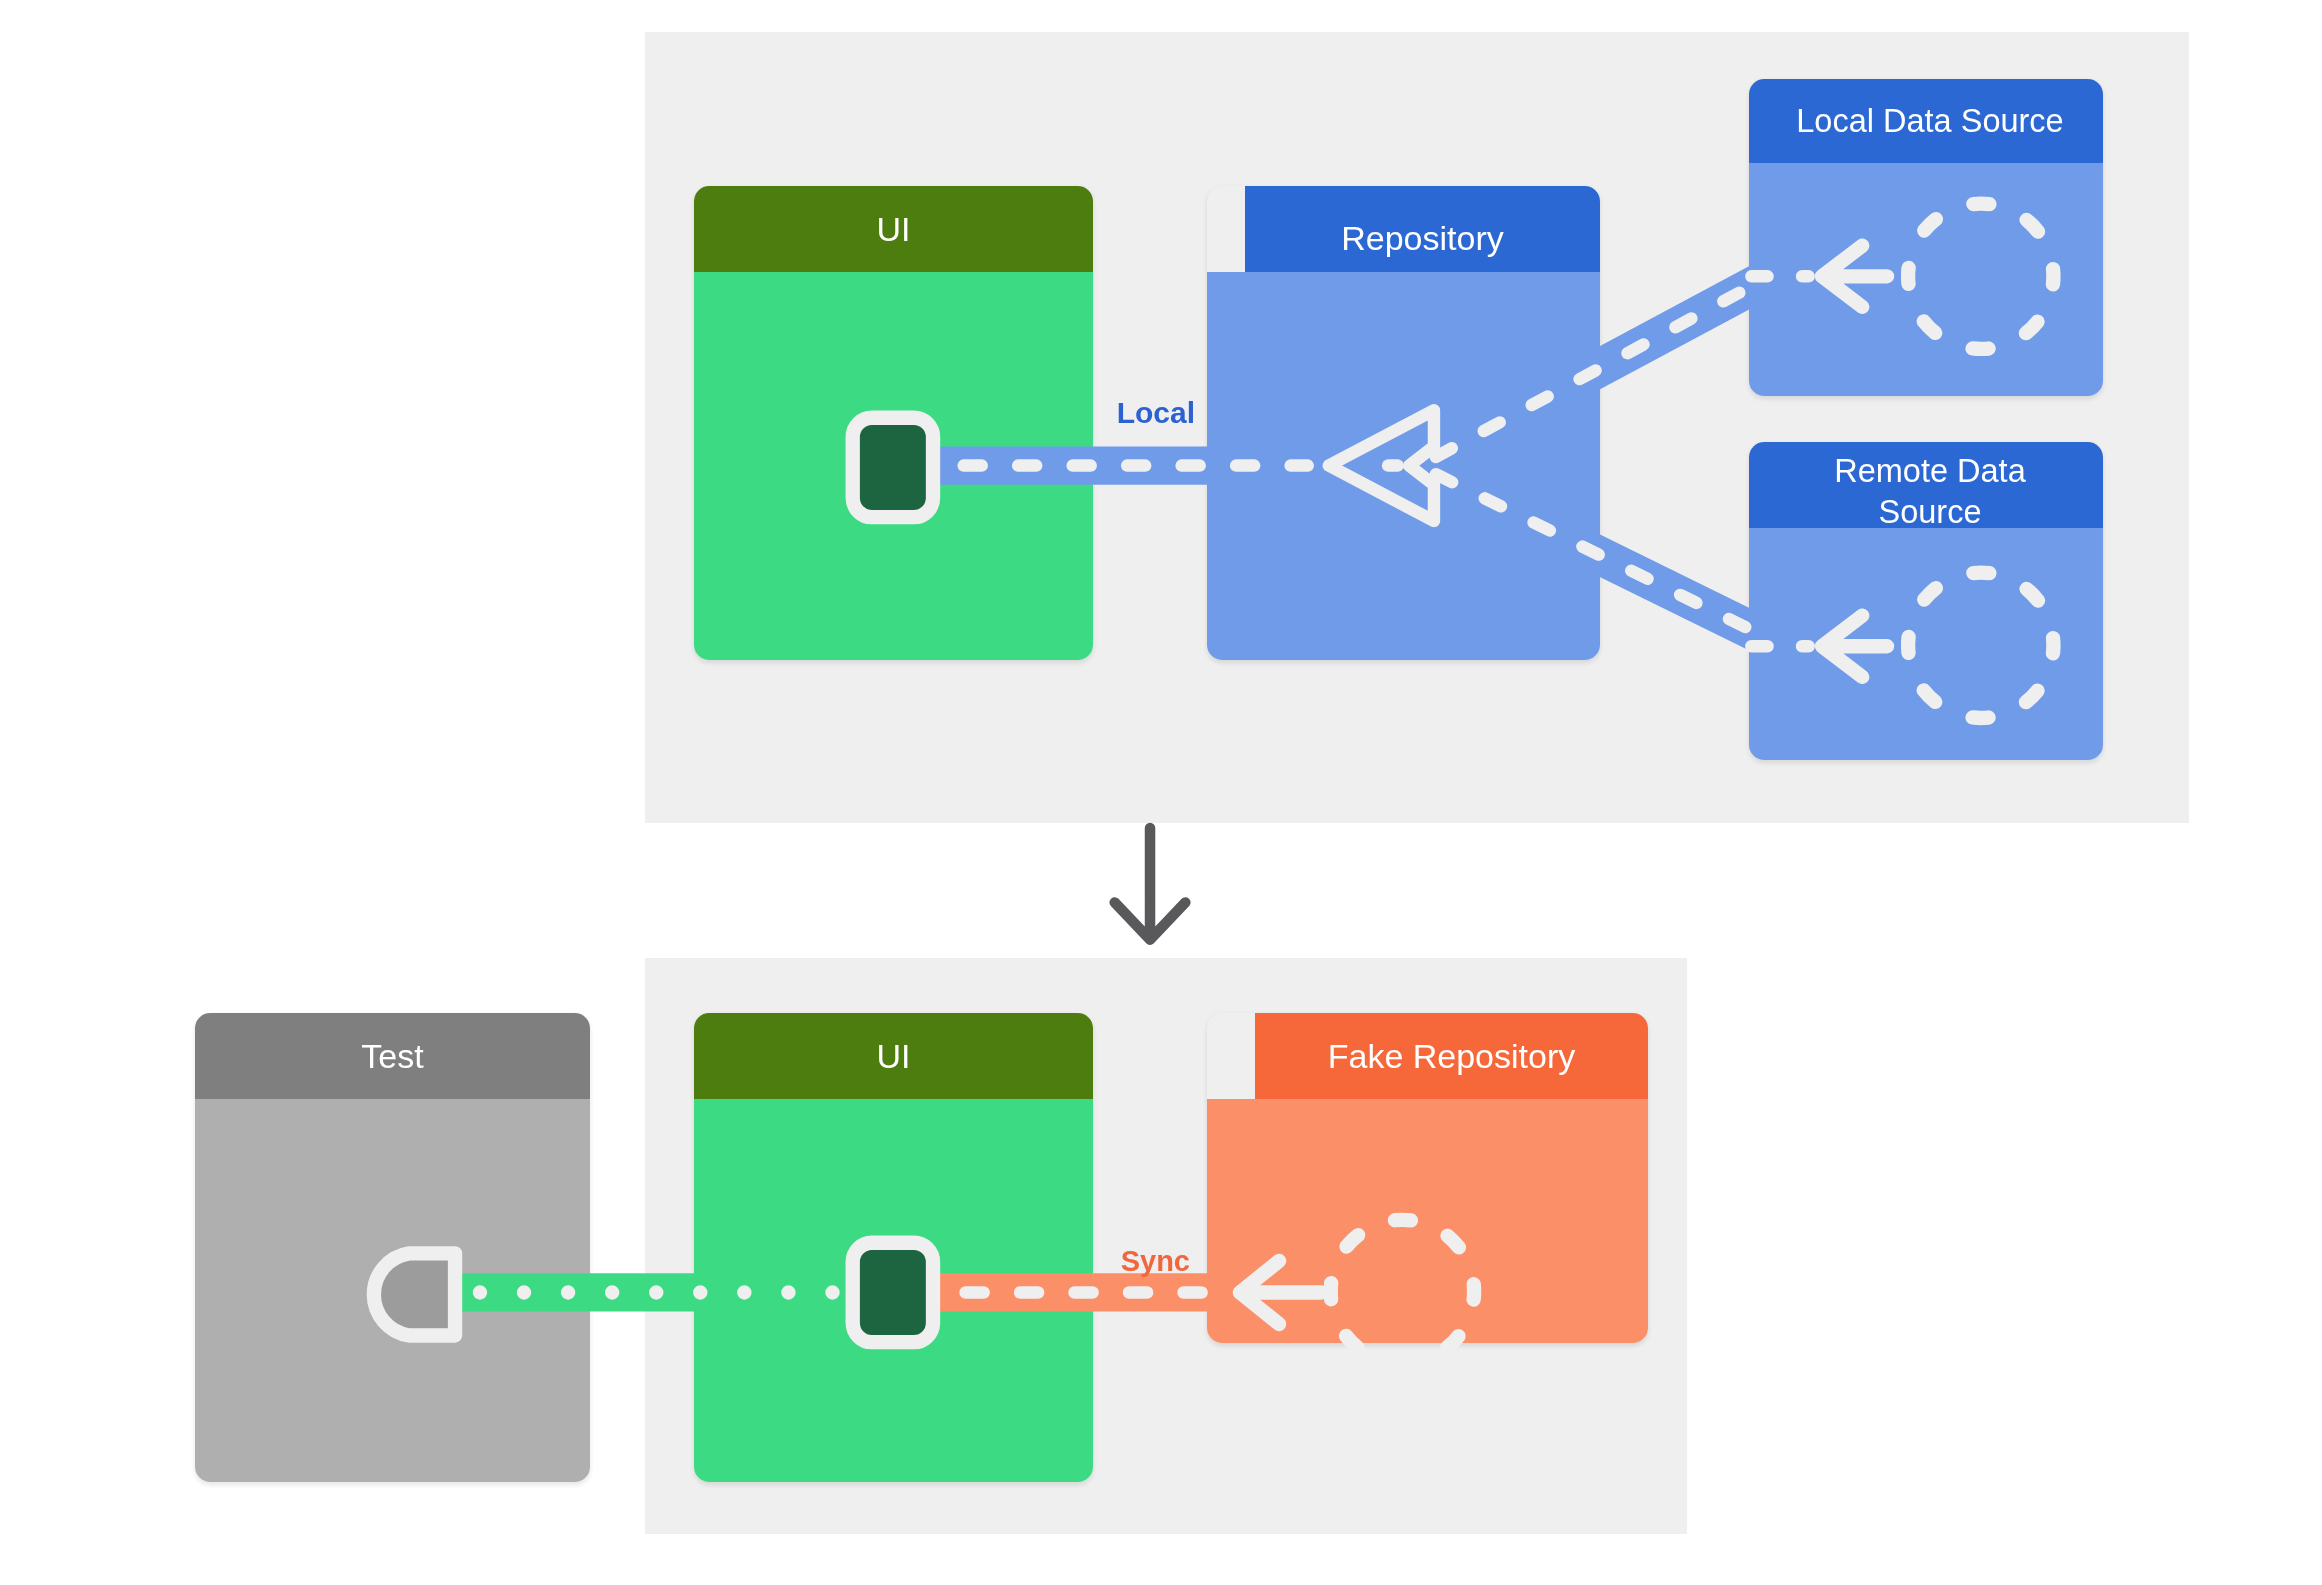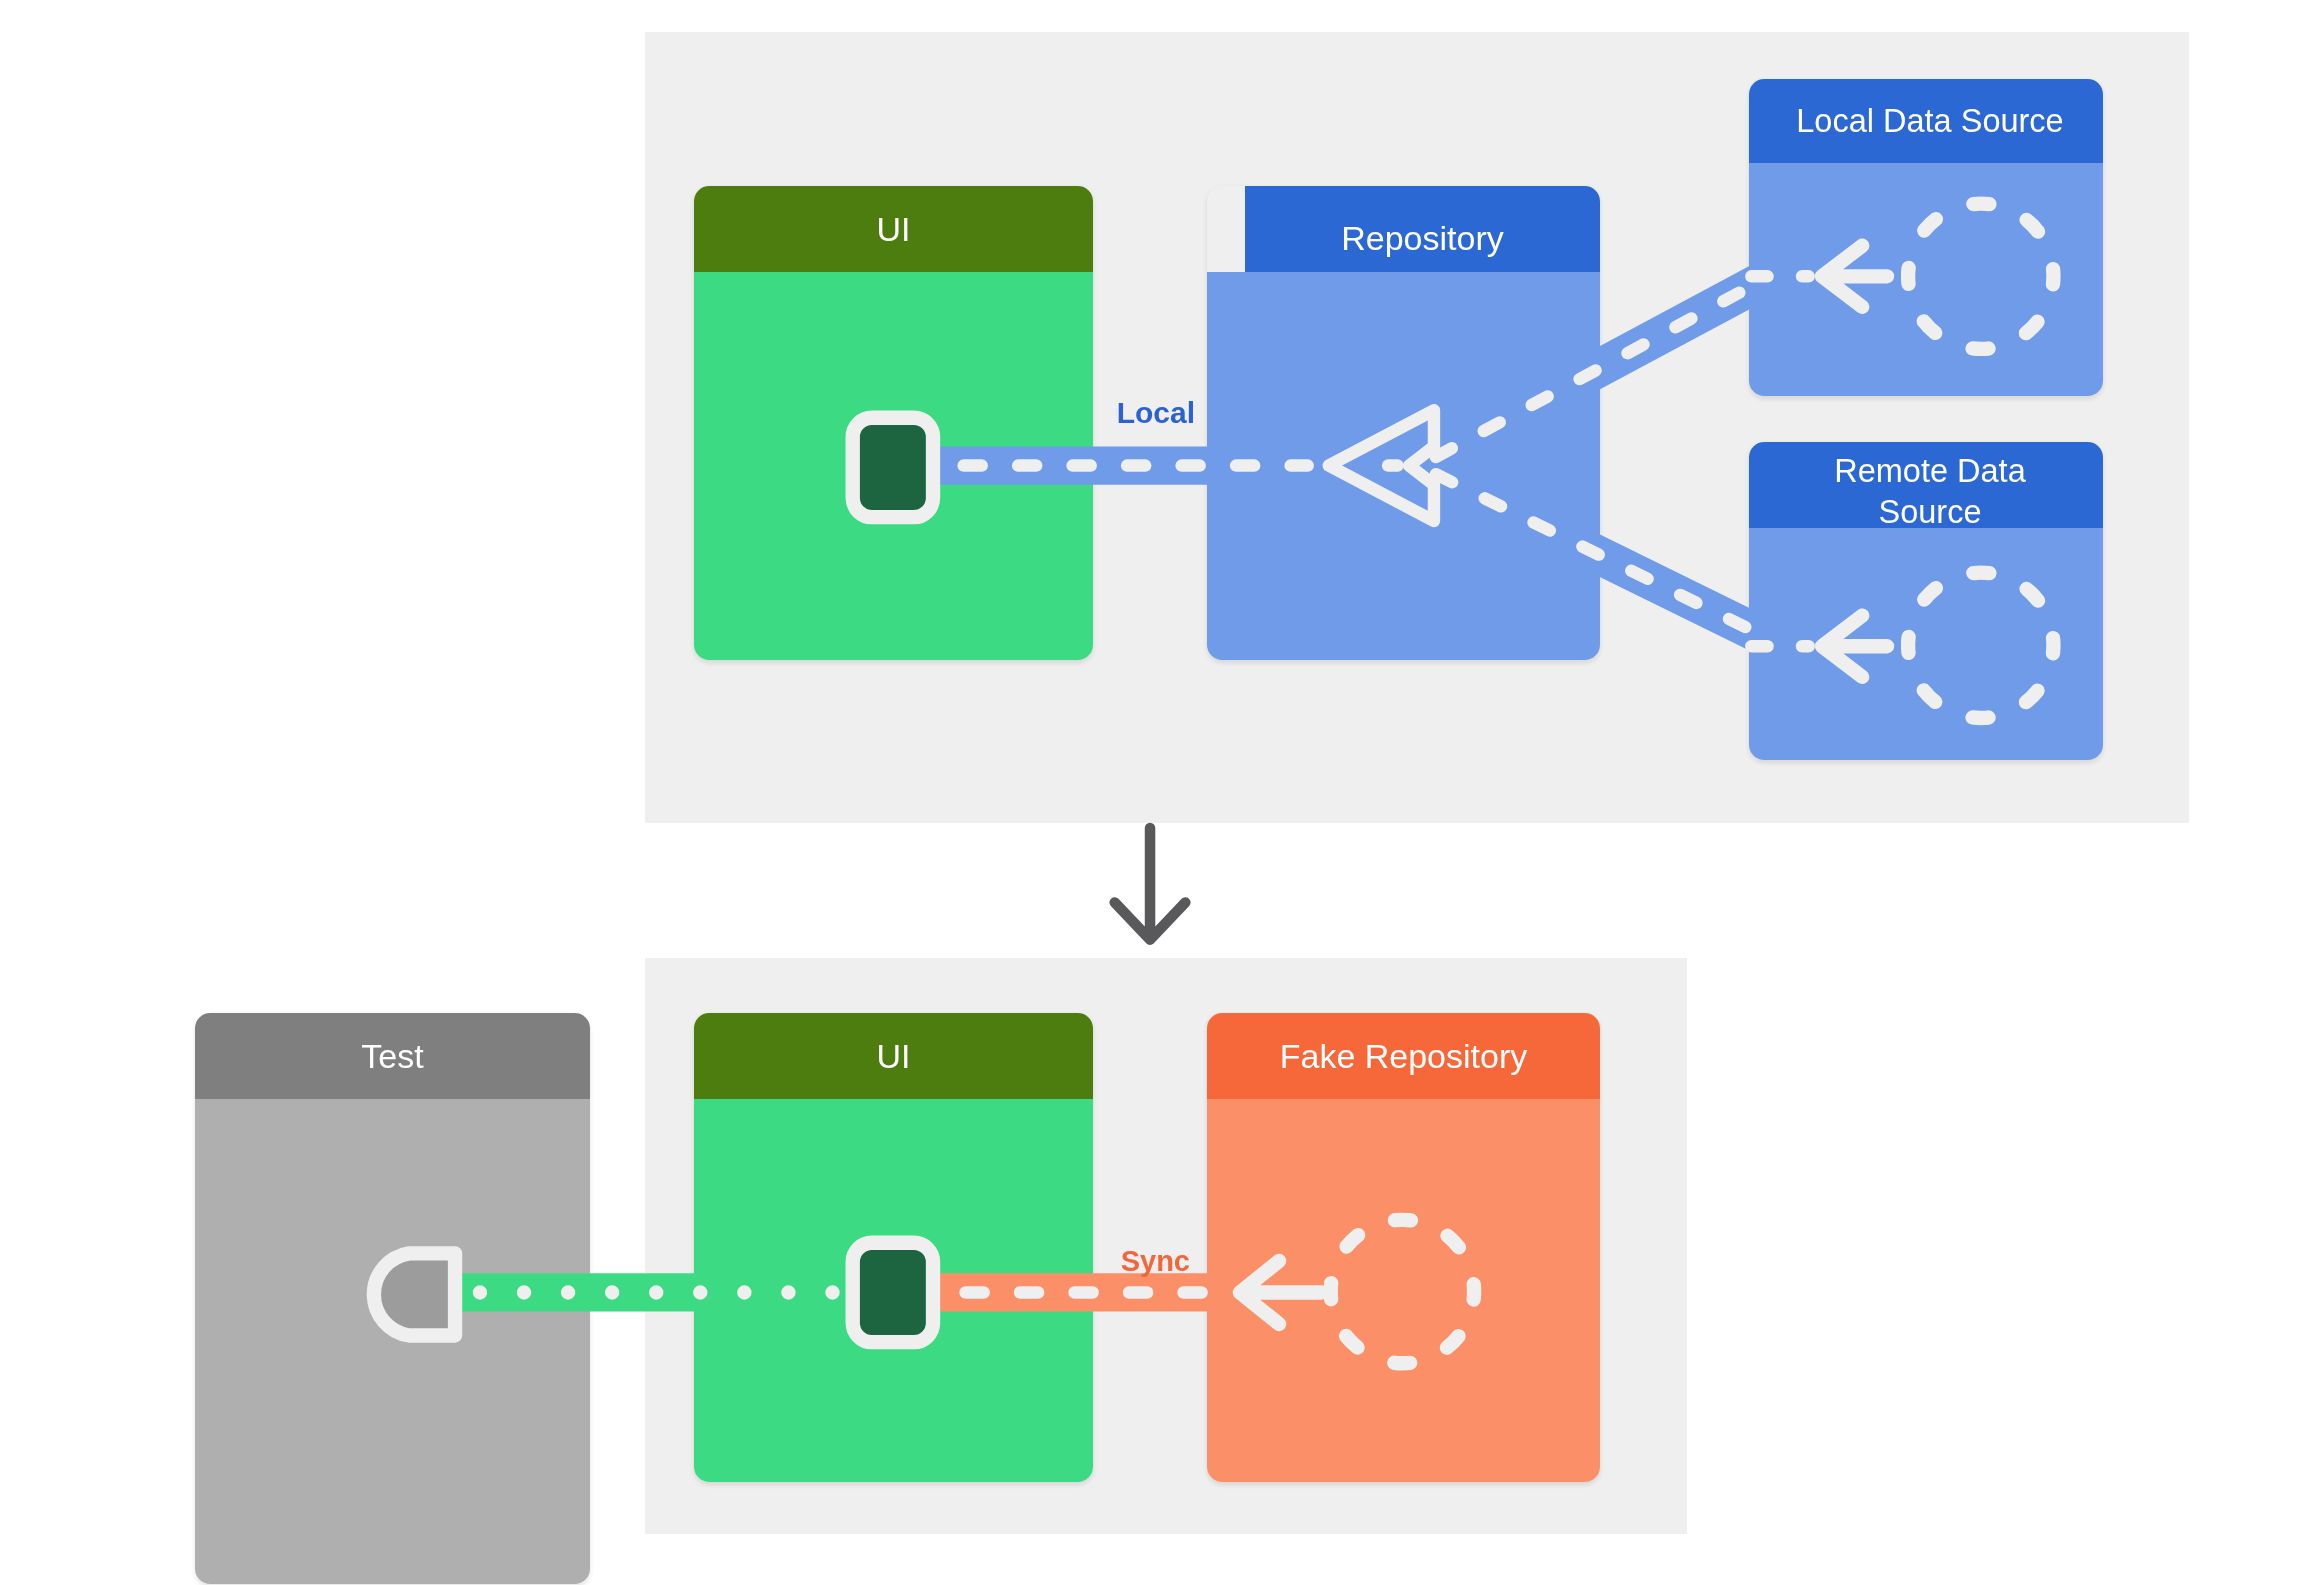--- a/index.html
+++ b/index.html
@@ -55,35 +55,35 @@
     <div class="box-body bdy-blue" style="top:84px;"></div>
   </div>
 
   <div class="box" style="left:1749px;top:442px;width:354px;height:318px;">
     <div class="box-header hdr-blue hdr-datasource" style="height:100px;">
       <span style="max-width:239px;display:inline-block;">Remote Data Source</span>
     </div>
     <div class="box-body bdy-blue" style="top:86px;"></div>
   </div>
 
-  <div class="box" style="left:195px;top:1013px;width:395px;height:571px;">
+  <div class="box" style="left:195px;top:1013px;width:395px;height:469px;">
     <div class="box-header hdr-gray" style="height:86px;">
       <span>Test</span>
     </div>
     <div class="box-body bdy-gray" style="top:86px;"></div>
   </div>
 
   <div class="box" style="left:694px;top:1013px;width:399px;height:469px;">
     <div class="box-header hdr-green" style="height:86px;">
       <span>UI</span>
     </div>
     <div class="box-body bdy-green" style="top:86px;"></div>
   </div>
 
-  <div class="box" style="left:1207px;top:1013px;width:393px;height:469px;">
+  <div class="box" style="left:1207px;top:1013px;width:393px;height:330px;padding-left:48px;">
     <div class="box-header hdr-orange" style="height:86px;">
       <span>Fake Repository</span>
     </div>
     <div class="box-body bdy-orange" style="top:86px;"></div>
   </div>
 
   <svg class="overlay" width="2323" height="1586" viewBox="0 0 2430 1659">
 
     <g>
 

